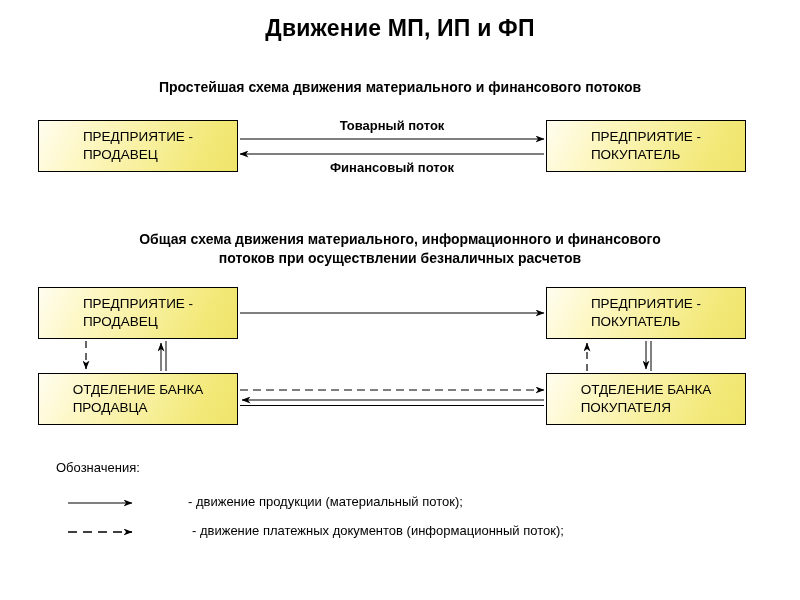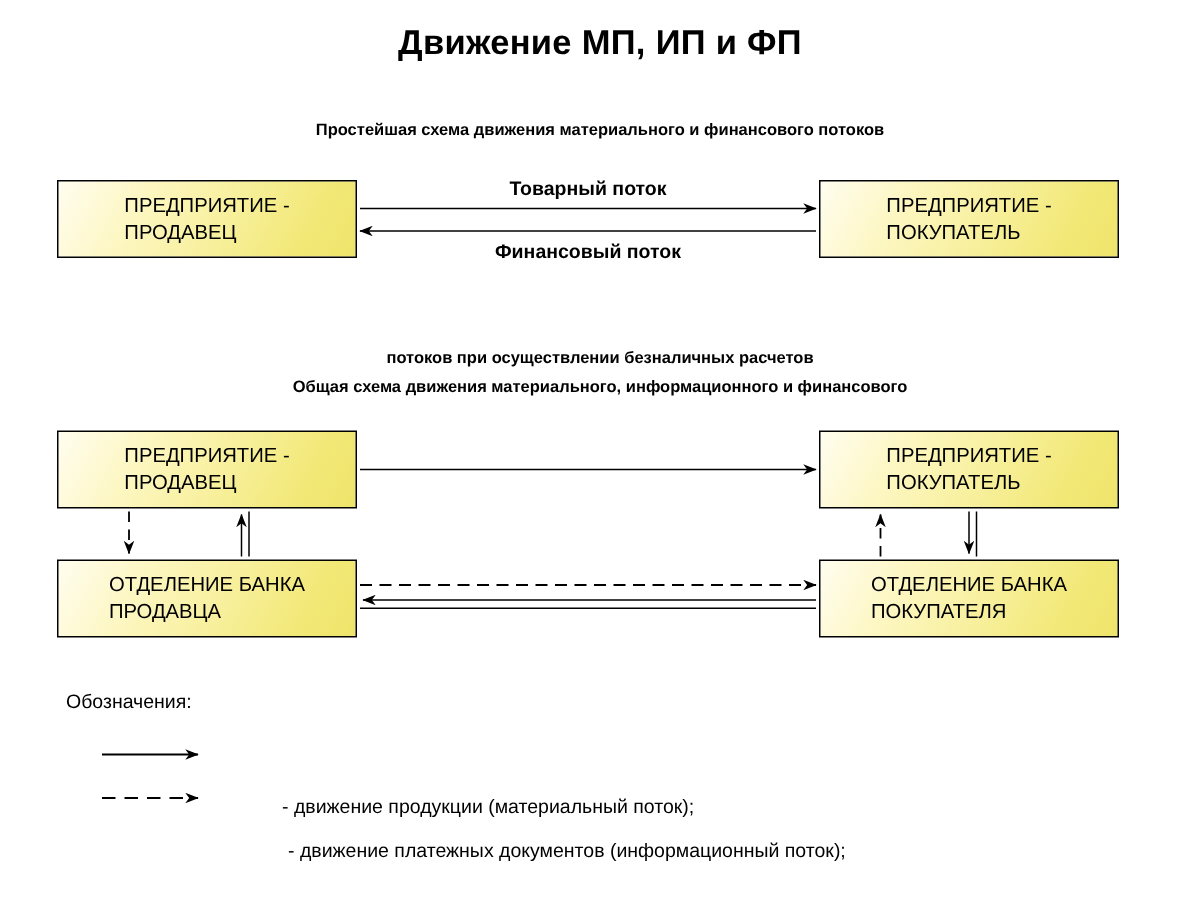--- a/index.html
+++ b/index.html
@@ -31,21 +31,21 @@
     left: 0; top: 14px;
     width: 800px;
     text-align: center;
     font-size: 23px;
     font-weight: bold;
     letter-spacing: 0.2px;
     line-height: 28px;
   }
   .section-subtitle {
     text-align: center;
-    font-size: 11px;
+    font-size: 14px;
     font-weight: bold;
     line-height: 19px;
   }
   #subtitle-1 { left: 60px; top: 78px; width: 680px; }
   #subtitle-2 { left: 60px; top: 230px; width: 680px; }
 
   
   .node-box {
     box-sizing: border-box;
     border: 1.3px solid #000000;
@@ -88,21 +88,21 @@
   
   #connectors {
     position: absolute;
     left: 0; top: 0;
     width: 800px; height: 600px;
     pointer-events: none;
   }
 
   
   #legend-title {
-    left: 44px; top: 459px;
+    left: 56px; top: 459px;
     font-size: 13px;
     line-height: 18px;
   }
   .legend-row {
     left: 60px;
     width: 700px;
     height: 26px;
   }
   #legend-row-0 { top: 490px; }
   #legend-row-1 { top: 519px; text-decoration: underline; }
@@ -115,21 +115,20 @@
     width: 108px;
     height: 26px;
   }
   .legend-text {
     position: absolute;
     left: 128px;
     top: 2px;
     font-size: 13px;
     line-height: 20px;
     white-space: nowrap;
-    margin-top: 36px;
   }
   #legend-row-1 .legend-text { left: 132px; }
   #legend-row-2 .legend-text { left: 126px; }
 </style>
 </head>
 <body>
 
 <div id="canvas">
 
   <div class="abs page-title">Движение МП, ИП и ФП</div>
@@ -140,22 +139,22 @@
 ПРОДАВЕЦ</div>
 
   <div class="abs node-box" id="box-buyer-1">ПРЕДПРИЯТИЕ -
 ПОКУПАТЕЛЬ</div>
 
   <div class="abs flow-label" id="label-goods">Товарный поток</div>
 
   <div class="abs flow-label" id="label-money">Финансовый поток</div>
 
   <div class="abs section-subtitle" id="subtitle-2">
+    <div>Общая схема движения материального, информационного и финансового</div>
     <div>потоков при осуществлении безналичных расчетов</div>
-    <div>Общая схема движения материального, информационного и финансового</div>
   </div>
 
   <div class="abs node-box" id="box-seller-2">ПРЕДПРИЯТИЕ -
 ПРОДАВЕЦ</div>
 
   <div class="abs node-box" id="box-buyer-2">ПРЕДПРИЯТИЕ -
 ПОКУПАТЕЛЬ</div>
 
   <div class="abs node-box" id="box-bank-seller">ОТДЕЛЕНИЕ БАНКА
 ПРОДАВЦА</div>

